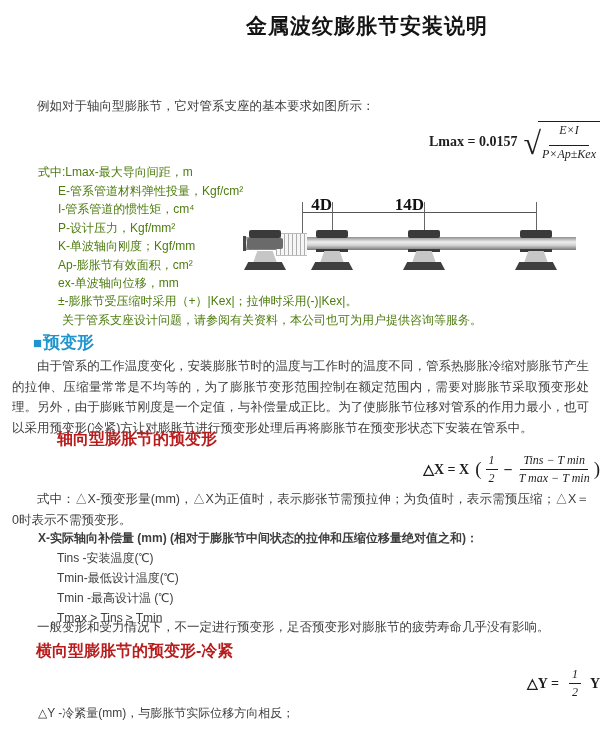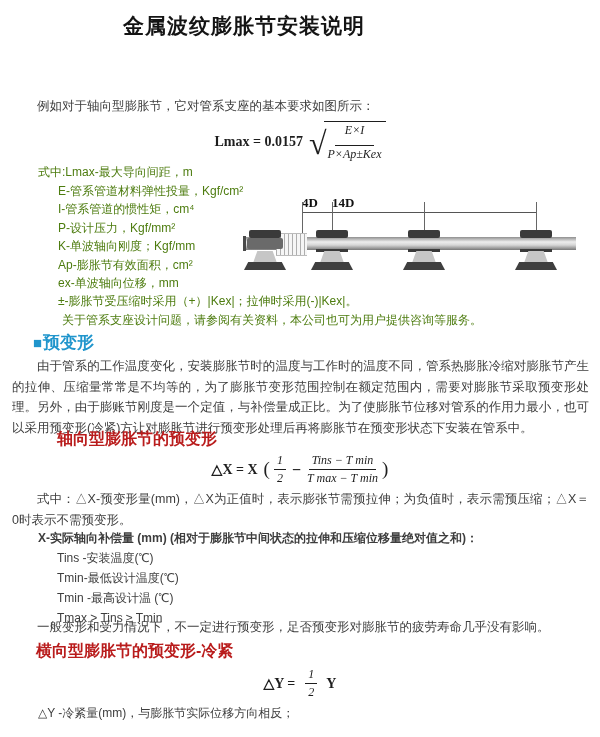--- a/index.html
+++ b/index.html
@@ -1,50 +1,50 @@
 <!DOCTYPE html>
 <html><head>
 <meta charset="utf-8">
 <style>
   html,body{margin:0;padding:0;background:#fbfcfd;}
   .page{position:relative;width:600px;height:737px;background:#ffffff;overflow:hidden;
         font-family:"Liberation Sans",sans-serif;color:#3d3d3d;}
   .abs{position:absolute;}
-  .title{width:488px;text-align:center;font-size:21px;font-weight:bold;color:#141414;letter-spacing:1px;}
+  .title{width:488px;text-align:right;font-size:21px;font-weight:bold;color:#141414;letter-spacing:1px;}
   .body-text{font-size:12.5px;line-height:20.5px;}
   .p-support{width:577px;line-height:23px;font-weight:bold;text-indent:50px;font-size:12.5px;color:#3a3a3a;}
   .sec-inline{font-size:17px;font-weight:bold;color:#2095cc;vertical-align:-1px;}
   .sq{color:#2095cc;font-size:15px;margin-right:1px;}
   .sec-h2{font-size:17px;font-weight:bold;color:#2095cc;}
   .sec-h3{font-size:16px;font-weight:bold;color:#b91c1c;}
   .just{text-align:justify;text-indent:25px;width:577px;}
   .defs{font-size:12px;line-height:18.5px;color:#4d7c0f;}
   .defs .ind{padding-left:20px;}
   .lines{font-size:12px;line-height:20px;color:#3d3d3d;}
 
   
-  .formula{width:600px;display:flex;justify-content:center;align-items:center;
+  .formula{width:600px;display:flex;justify-content:flex-end;align-items:center;
            font-family:"Liberation Serif",serif;color:#1e1e1e;}
   .formula .lhs{font-weight:bold;font-size:14px;margin-right:6px;}
   .sqrt-sign{font-size:32px;line-height:28px;font-weight:400;margin-right:-3px;transform:translateY(1px);}
   .sqrt-box{display:inline-flex;flex-direction:column;align-items:center;border-top:1.5px solid #1e1e1e;
             font-style:italic;font-size:12px;padding:1px 4px 0 4px;}
   .sqrt-box .num{border-bottom:1px solid #1e1e1e;padding:0 10px 7px;}
   .sqrt-box .den{padding-top:1px;}
   .sfrac{display:inline-flex;flex-direction:column;align-items:center;font-size:12px;margin:0 4px;font-style:italic;}
   .sfrac .n{border-bottom:1px solid #1e1e1e;padding:0 3px 1px;}
   .sfrac .d{padding-top:1px;}
   .paren{font-size:19px;font-weight:400;transform:translateY(-1px);}
   .op{margin:0 2px;font-weight:bold;}
   .rhs-var{font-weight:bold;font-size:14px;margin-left:5px;}
 
   
   .diagram{width:345px;height:92px;}
-  .dim-label{position:absolute;top:-2px;text-align:left;font-family:"Liberation Serif",serif;
-             font-weight:bold;font-size:13px;color:#111;}
+  .dim-label{position:absolute;top:-2px;text-align:right;font-family:"Liberation Serif",serif;
+             font-weight:bold;font-size:17px;color:#111;}
   .dim-line{position:absolute;border-top:1px solid #555;height:0;}
   .tick{position:absolute;width:1px;background:#666;}
   .pipe{position:absolute;left:2px;top:40px;width:331px;height:13px;
         background:linear-gradient(#8f8f8f,#ededed 38%,#d6d6d6 62%,#787878);}
   .pipe-cap{position:absolute;left:0;top:39px;width:3px;height:15px;background:#4a4a4a;}
   .bellows{position:absolute;left:33px;top:36px;width:31px;height:21px;
            background:repeating-linear-gradient(90deg,#aeaeae 0 1px,#f6f6f6 1px 4px);
            border-top:1px solid #bbb;border-bottom:1px solid #bbb;}
   .clamp{position:absolute;top:33px;width:32px;height:8px;background:#3a3a3a;border-radius:2px;}
   .underclamp{position:absolute;top:52px;width:32px;height:3px;background:#3a3a3a;}

